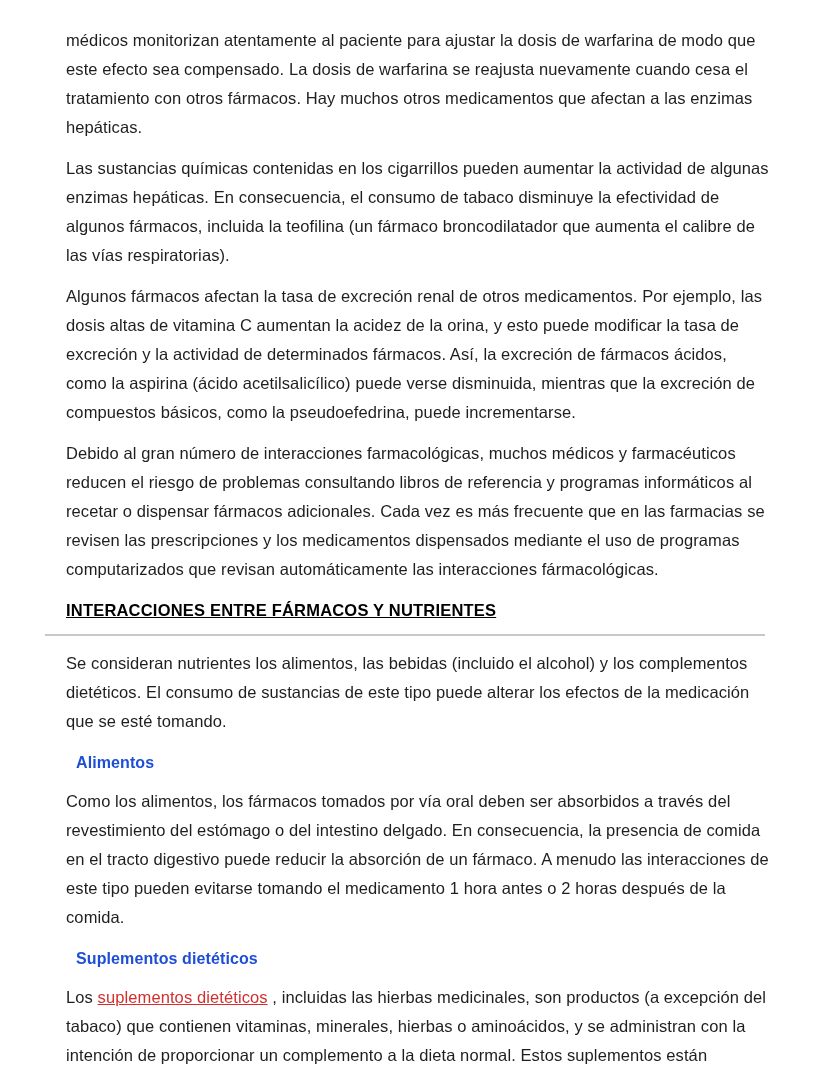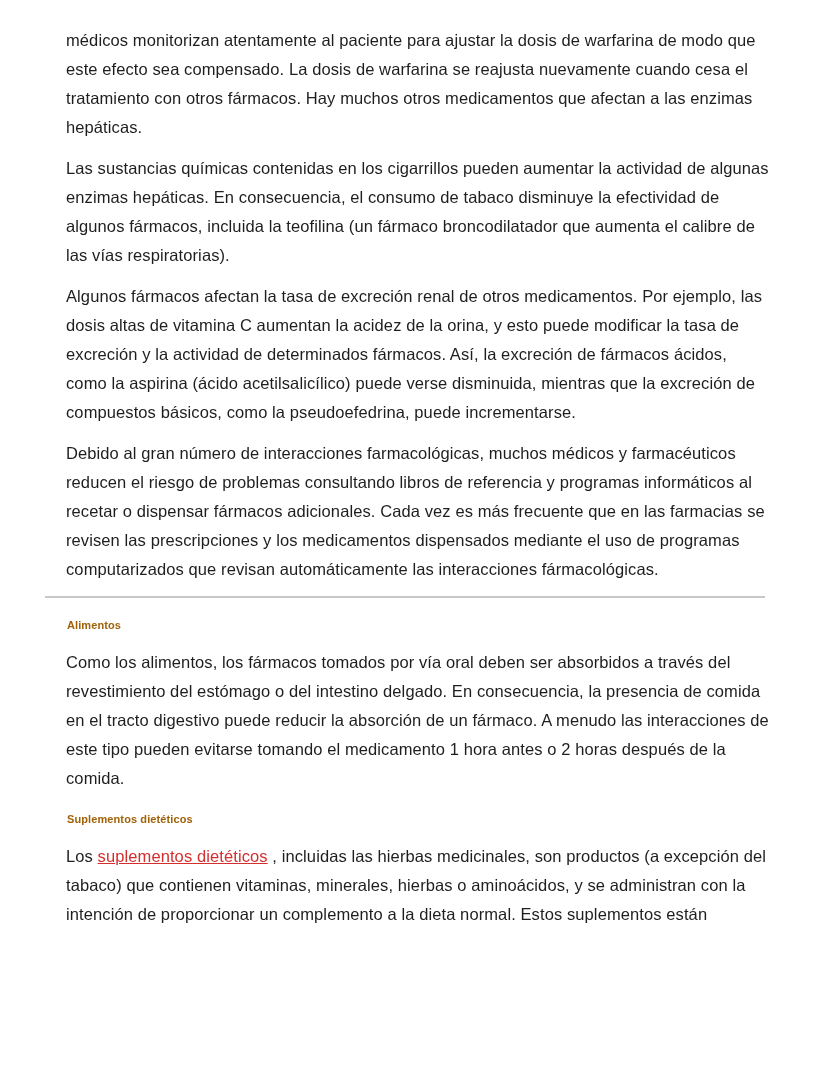--- a/index.html
+++ b/index.html
@@ -35,25 +35,25 @@
     margin: 5px 0 9px 0;
     letter-spacing: 0.2px;
   }
   hr.section-rule {
     border: none;
     border-top: 2px solid #c8c8c8;
     margin: 0 5px 13px -21px;
     height: 0;
   }
   h3.sub-heading {
-    font-size: 11px;
+    font-size: 16px;
     line-height: 29px;
     font-weight: bold;
-    color: #a16207;
-    margin: 1px;
+    color: #1d4ed8;
+    margin: 10px;
     letter-spacing: 0.1px;
   }
   p.tight {
     margin-top: 8px;
   }
   a.red-link {
     color: #d32f2f;
     text-decoration: underline;
     cursor: pointer;
   }
@@ -64,23 +64,25 @@
 <div class="content">
 
   <p class="body-text">médicos monitorizan atentamente al paciente para ajustar la dosis de warfarina de modo que este efecto sea compensado. La dosis de warfarina se reajusta nuevamente cuando cesa el tratamiento con otros fármacos. Hay muchos otros medicamentos que afectan a las enzimas hepáticas.</p>
 
   <p class="body-text">Las sustancias químicas contenidas en los cigarrillos pueden aumentar la actividad de algunas enzimas hepáticas. En consecuencia, el consumo de tabaco disminuye la efectividad de algunos fármacos, incluida la teofilina (un fármaco broncodilatador que aumenta el calibre de las vías respiratorias).</p>
 
   <p class="body-text">Algunos fármacos afectan la tasa de excreción renal de otros medicamentos. Por ejemplo, las dosis altas de vitamina C aumentan la acidez de la orina, y esto puede modificar la tasa de excreción y la actividad de determinados fármacos. Así, la excreción de fármacos ácidos, como la aspirina (ácido acetilsalicílico) puede verse disminuida, mientras que la excreción de compuestos básicos, como la pseudoefedrina, puede incrementarse.</p>
 
   <p class="body-text">Debido al gran número de interacciones farmacológicas, muchos médicos y farmacéuticos reducen el riesgo de problemas consultando libros de referencia y programas informáticos al recetar o dispensar fármacos adicionales. Cada vez es más frecuente que en las farmacias se revisen las prescripciones y los medicamentos dispensados mediante el uso de programas computarizados que revisan automáticamente las interacciones fármacológicas.</p>
 
+  <h2 class="section-heading">INTERACCIONES ENTRE FÁRMACOS Y NUTRIENTES</h2>
 
   <hr class="section-rule">
 
+  <p class="body-text">Se consideran nutrientes los alimentos, las bebidas (incluido el alcohol) y los complementos dietéticos. El consumo de sustancias de este tipo puede alterar los efectos de la medicación que se esté tomando.</p>
 
   <h3 class="sub-heading">Alimentos</h3>
   <p class="body-text tight">Como los alimentos, los fármacos tomados por vía oral deben ser absorbidos a través del revestimiento del estómago o del intestino delgado. En consecuencia, la presencia de comida en el tracto digestivo puede reducir la absorción de un fármaco. A menudo las interacciones de este tipo pueden evitarse tomando el medicamento 1 hora antes o 2 horas después de la comida.</p>
 
   <h3 class="sub-heading">Suplementos dietéticos</h3>
   <p class="body-text tight"><span>Los </span><a class="red-link">suplementos dietéticos</a><span> , incluidas las hierbas medicinales, son productos (a excepción del tabaco) que contienen vitaminas, minerales, hierbas o aminoácidos, y se administran con la intención de proporcionar un complemento a la dieta normal. Estos suplementos están</span></p>
 
 </div>
 
 </body></html>

